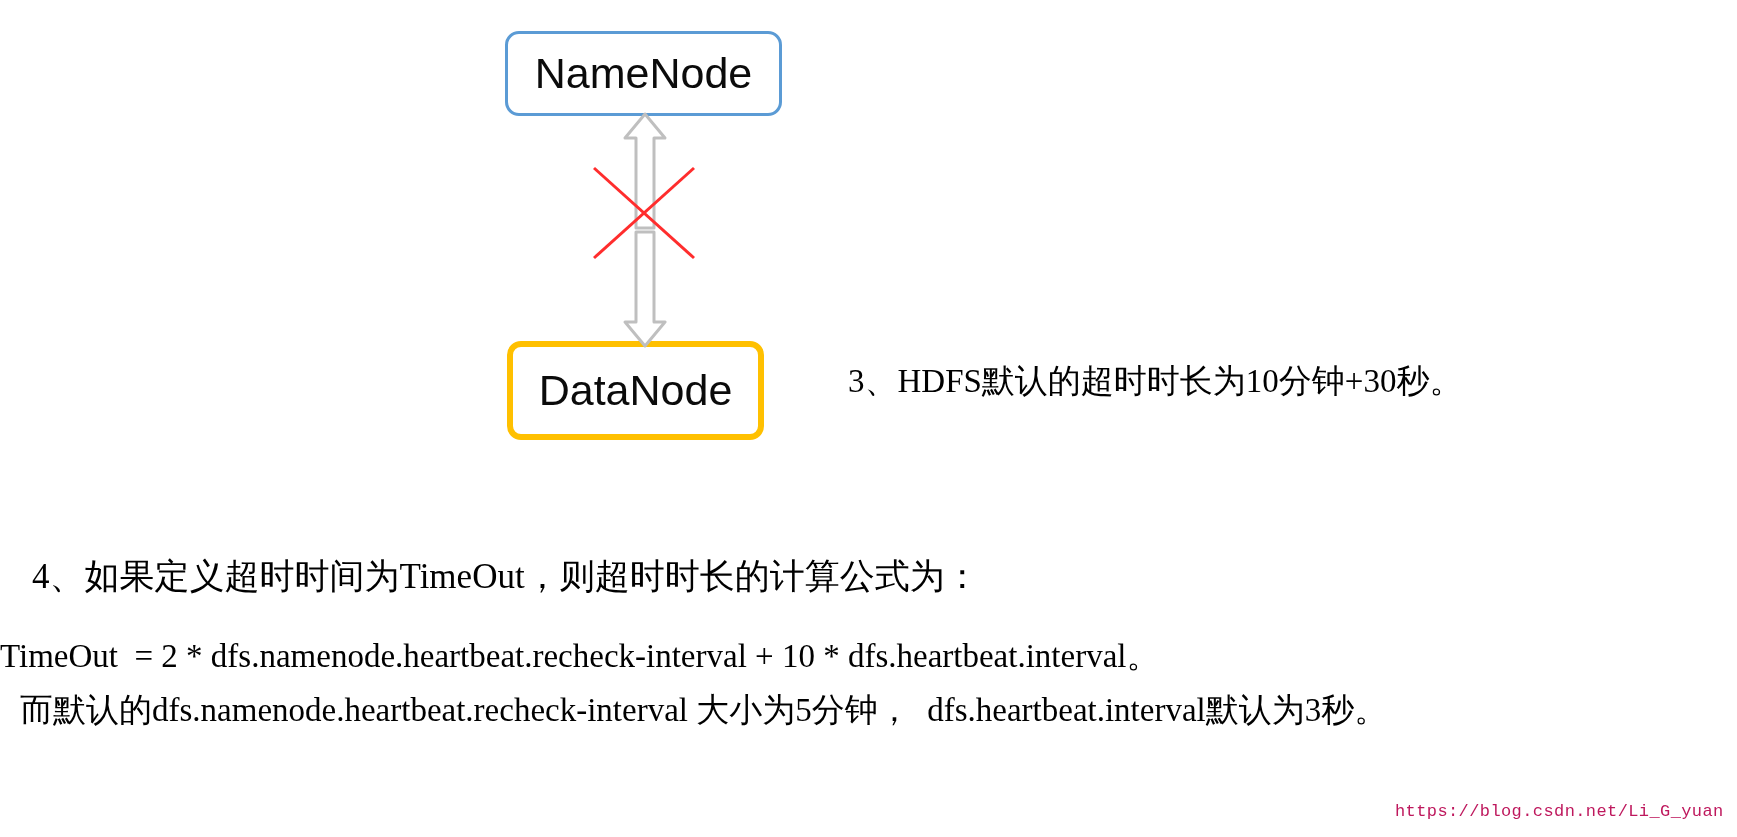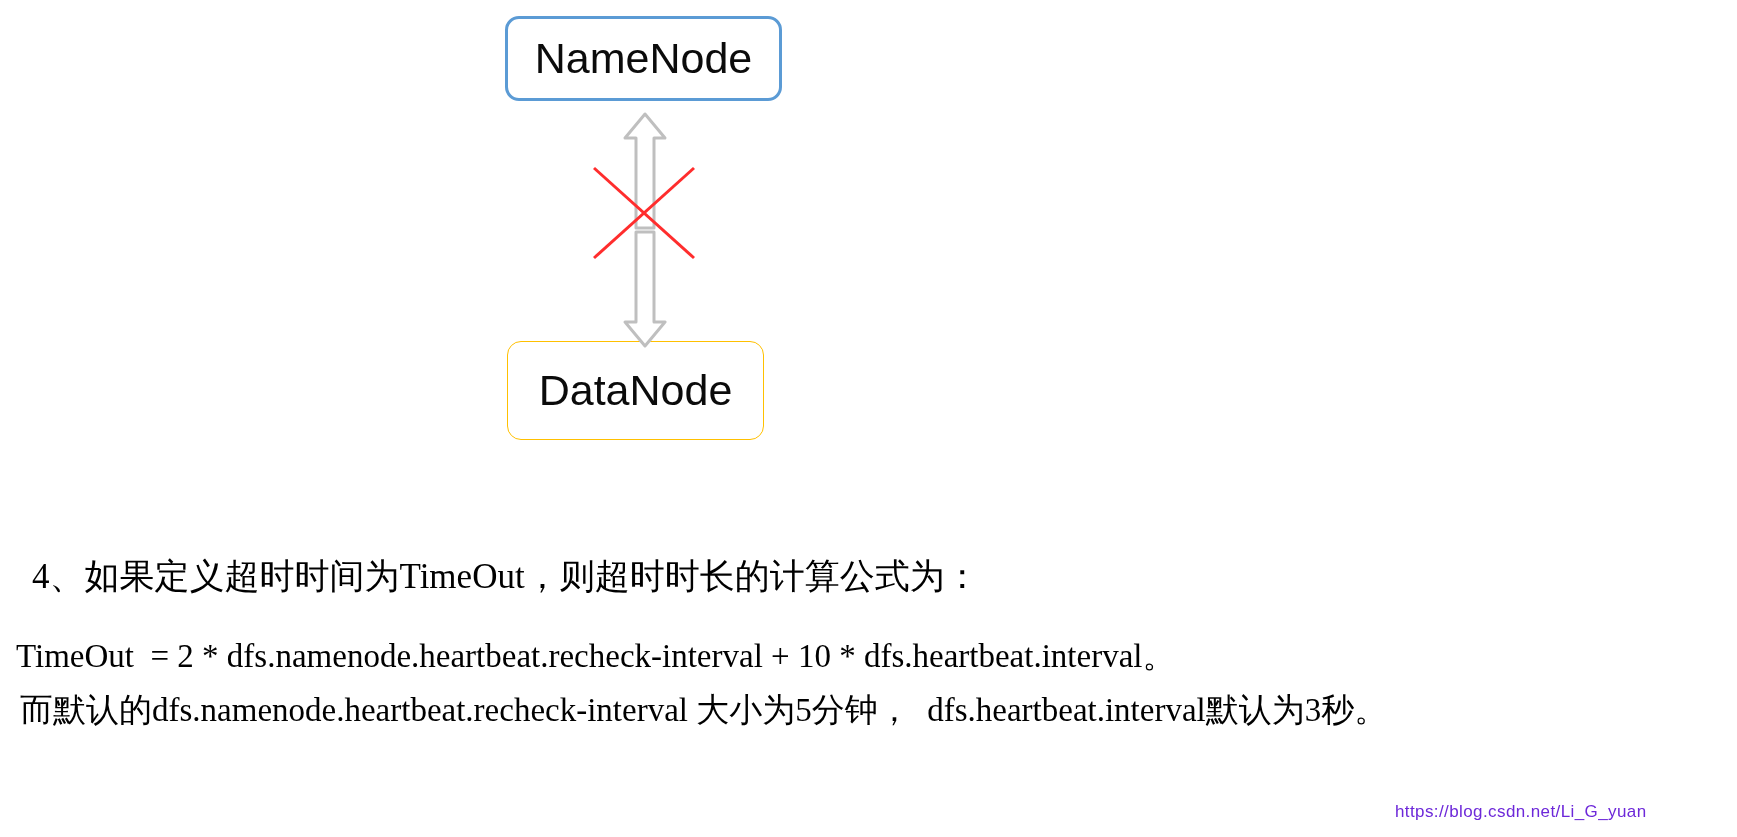--- a/index.html
+++ b/index.html
@@ -31,31 +31,31 @@
     align-items: center;
     justify-content: center;
     font-family: "Liberation Sans", sans-serif;
     font-size: 43px;
     line-height: 1;
     color: #0b0b0b;
     letter-spacing: 0px;
   }
   #namenode-box {
     left: 505px;
-    top: 16px;
+    top: 31px;
     width: 277px;
     height: 85px;
     border: 3px solid #5b9bd5;
   }
   #datanode-box {
     left: 507px;
     top: 341px;
     width: 257px;
     height: 99px;
-    border: 1px solid #737373;
+    border: 6px solid #737373;
   }
 
   
   #link-graphic {
     position: absolute;
     left: 590px;
     top: 110px;
     width: 110px;
     height: 240px;
   }
@@ -90,43 +90,43 @@
   }
   #bottom-para-4 {
     left: 8px;
     top: 547px;
     width: 1100px;
     font-size: 35px;
     line-height: 60px;
     margin-left: 24px;
   }
   #formula-line {
-    left: 16px;
+    left: 0;
     top: 630px;
     width: 1400px;
     font-size: 33px;
     line-height: 52px;
   }
   #default-line {
     left: 8px;
     top: 684px;
     width: 1729px;
     font-size: 33px;
     line-height: 52px;
     margin-left: 12px;
   }
 
   
   #watermark {
     position: absolute;
     left: 1395px;
     top: 802px;
-    font-family: Liberation Sans, sans-serif;
+    font-family: Liberation Mono, monospace;
     font-size: 17px;
-    color: #6d28d9;
+    color: #be185d;
     letter-spacing: 0.4px;
     white-space: nowrap;
   }
 </style>
 </head>
 <body>
 
 <div class="canvas">
 
   <div class="node-box" id="namenode-box" style="border-color: rgb(91, 155, 213);">
@@ -148,20 +148,21 @@
     </g>
 
     <g>
       <line x1="4" y1="58" x2="104" y2="148" stroke="#ff2d2d" stroke-width="3"></line>
       <line x1="104" y1="58" x2="4" y2="148" stroke="#ff2d2d" stroke-width="3"></line>
     </g>
   </svg>
 
 
 
+  <div class="para" id="right-para-3">3、HDFS默认的超时时长为10分钟+30秒。</div>
 
   <div class="para" id="bottom-para-4">4、如果定义超时时间为TimeOut，则超时时长的计算公式为：</div>
 
   <div class="para" id="formula-line">TimeOut  = 2 * dfs.namenode.heartbeat.recheck-interval + 10 * dfs.heartbeat.interval。</div>
 
   <div class="para" id="default-line">而默认的dfs.namenode.heartbeat.recheck-interval 大小为5分钟，  dfs.heartbeat.interval默认为3秒。</div>
 
   <div id="watermark">https://blog.csdn.net/Li_G_yuan</div>
 
 </div>

